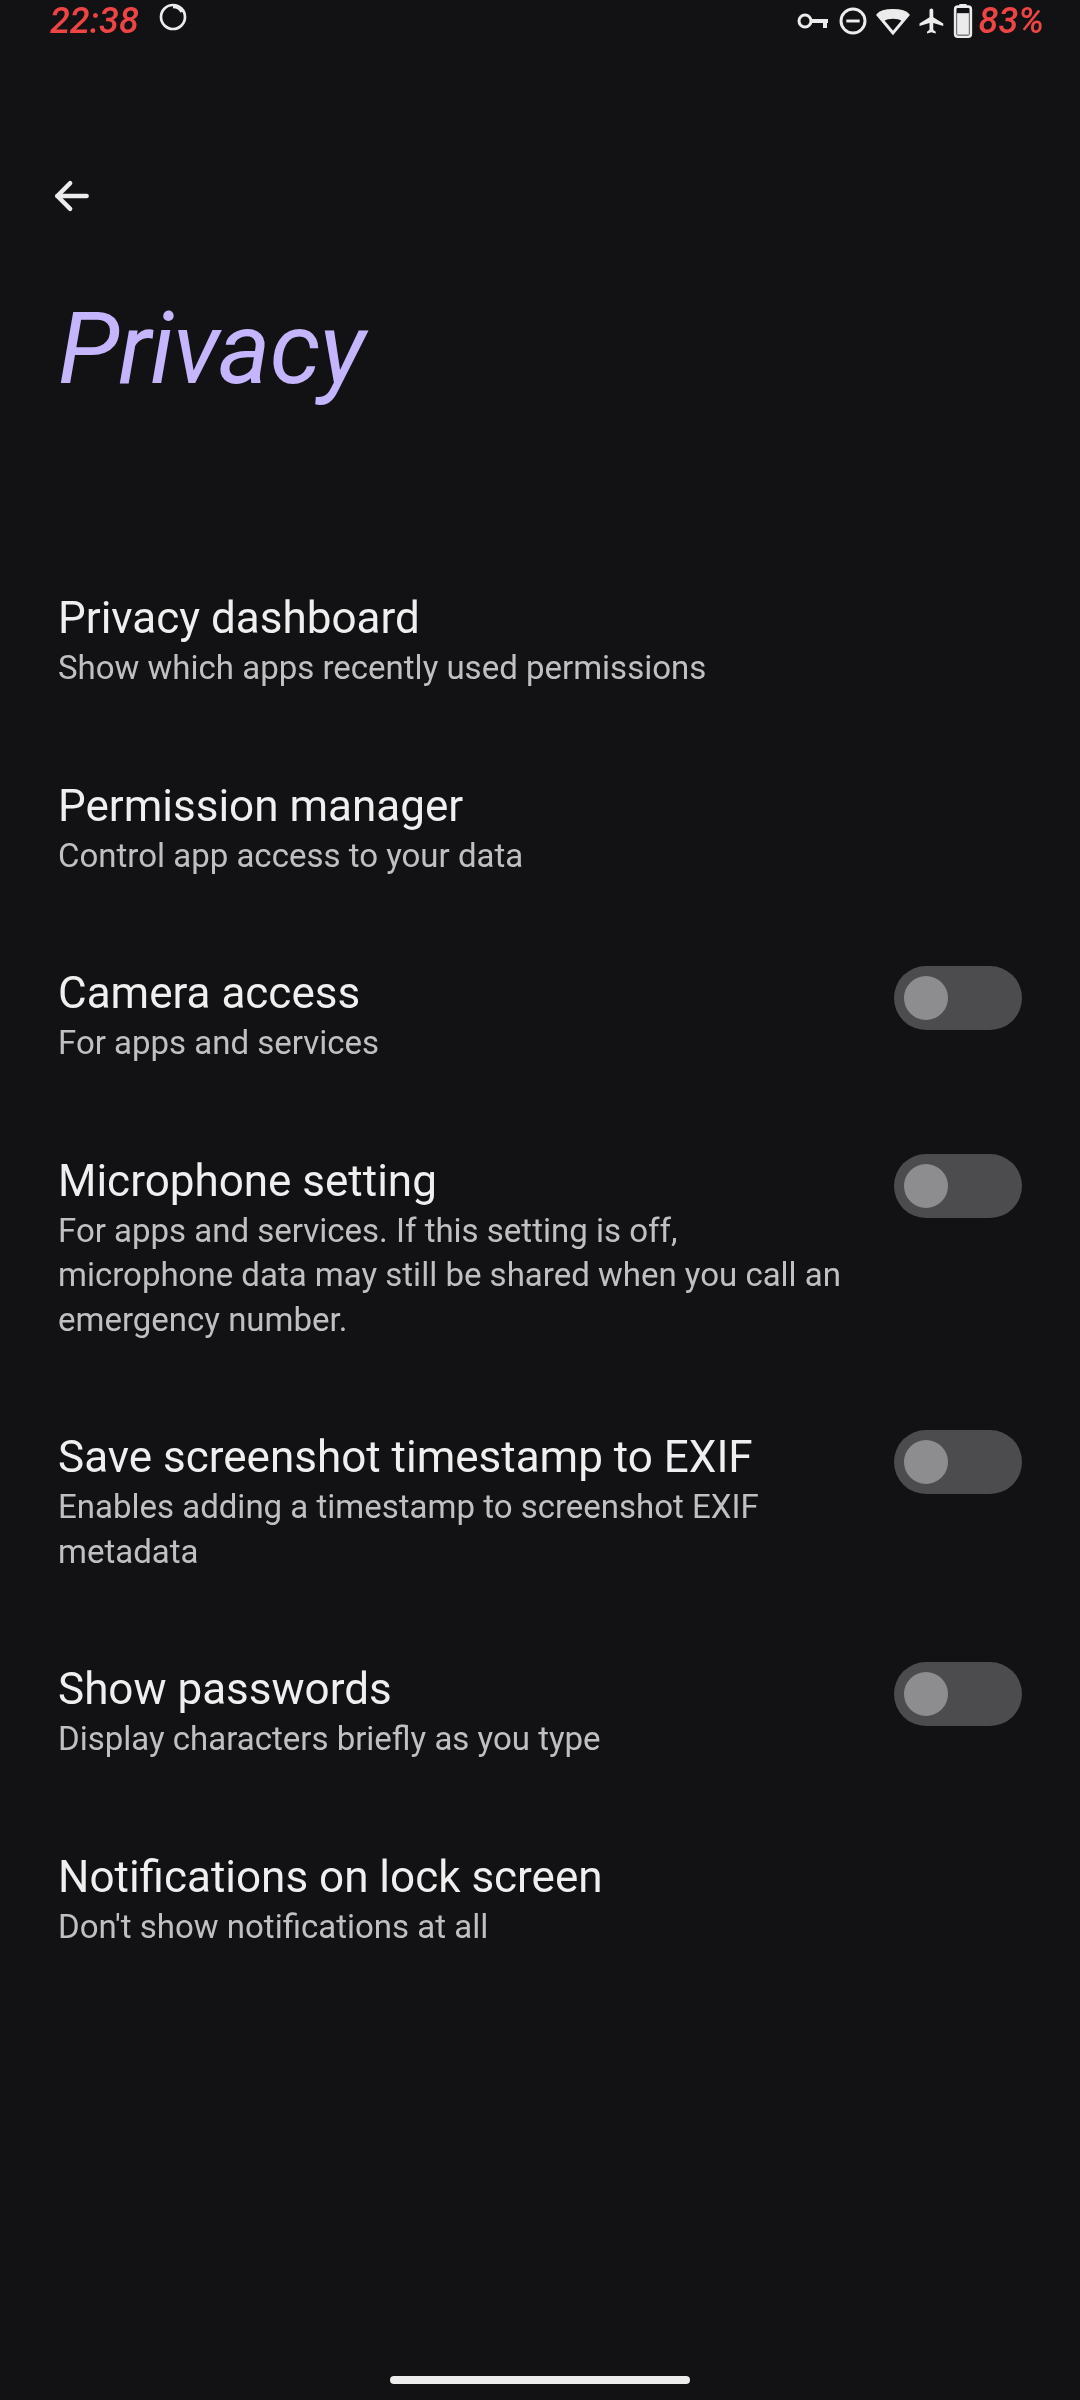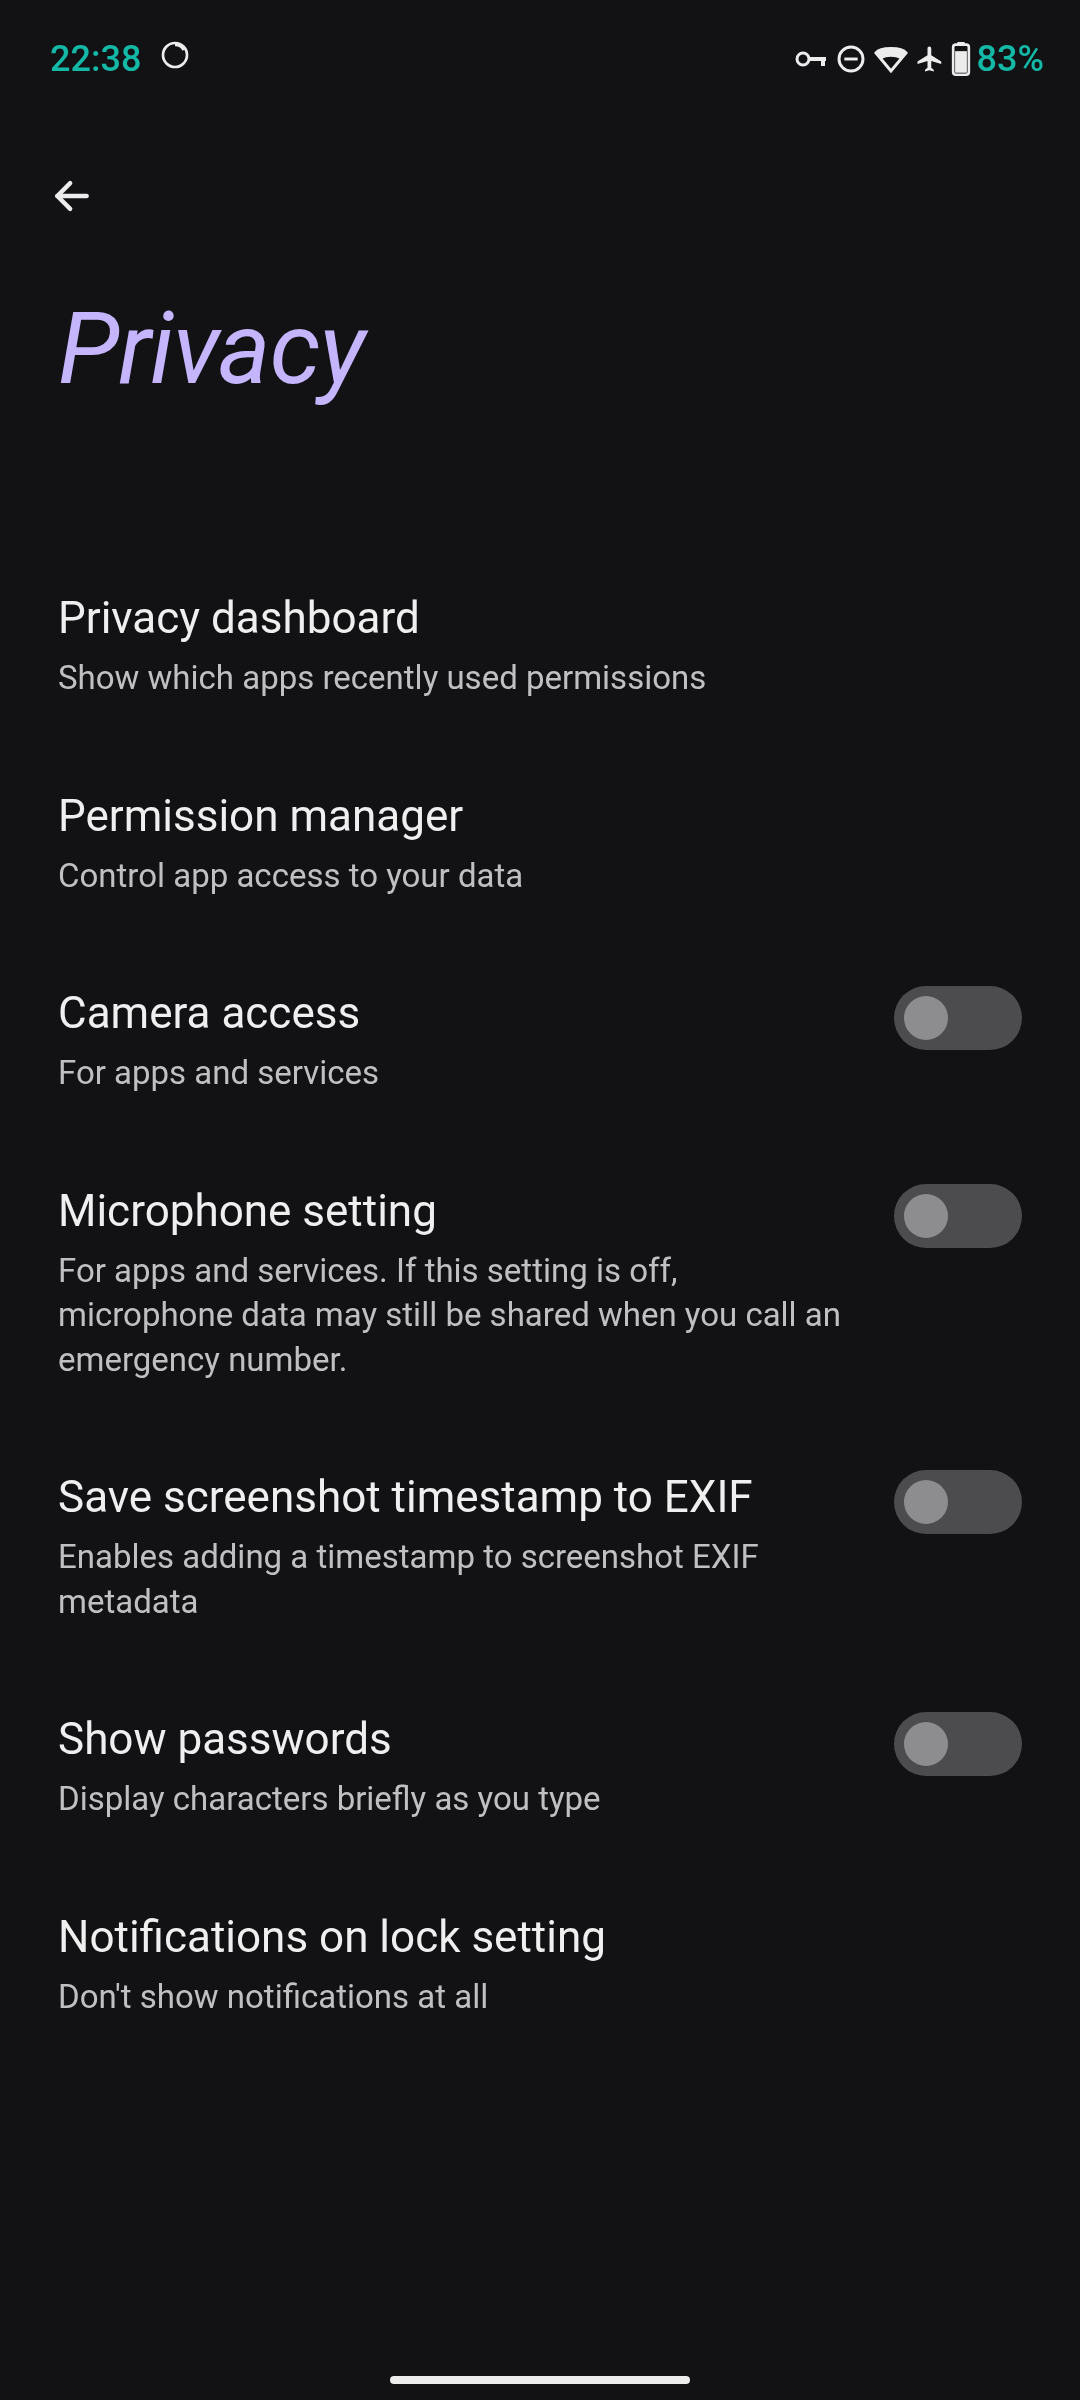--- a/index.html
+++ b/index.html
@@ -8,26 +8,27 @@
     height: 2400px;
     background: #121215;
     color: #e8e8e9;
     font-family: Roboto, -apple-system, "Segoe UI", sans-serif;
     overflow: hidden;
     position: relative;
   }
   .status-bar {
     display: flex;
     justify-content: space-between;
-    align-items: flex-end;
+    align-items: flex-start;
     height: 80px;
     padding: 0 36px 0 50px;
     font-size: 36px;
     font-weight: 500;
-    color: #14b8a6;
+    color: #ef4444;
+    font-style: italic;
   }
   .status-left { display: flex; align-items: center; gap: 18px; }
   .status-right { display: flex; align-items: center; gap: 6px; }
   .status-right svg { display: block; }
   .back-btn {
     margin: 80px 0 0 36px;
     width: 72px; height: 72px;
     display: flex; align-items: center; justify-content: center;
   }
   .title {
@@ -47,21 +48,20 @@
   .item-text { flex: 1; }
   .item-title {
     font-size: 44px;
     font-weight: 400;
     color: #efefef;
     line-height: 1.25;
   }
   .item-sub {
     font-size: 33px;
     color: #c0c0c3;
-    margin-top: 10px;
     line-height: 1.35;
     max-width: 820px;
   }
   .switch {
     position: relative;
     width: 128px; height: 64px;
     border-radius: 40px;
     background: #4c4c4f;
     flex-shrink: 0;
   }
@@ -194,19 +194,19 @@
       <div class="item-text">
         <div class="item-title">Show passwords</div>
         <div class="item-sub">Display characters briefly as you type</div>
       </div>
       <div class="switch">
         <div class="thumb"></div>
       </div>
     </div>
     <div class="item">
       <div class="item-text">
-        <div class="item-title">Notifications on lock setting</div>
+        <div class="item-title">Notifications on lock screen</div>
         <div class="item-sub">Don't show notifications at all</div>
       </div>
     </div>
   </div>
 
 <div class="nav-handle"></div>
 
 </body></html>

